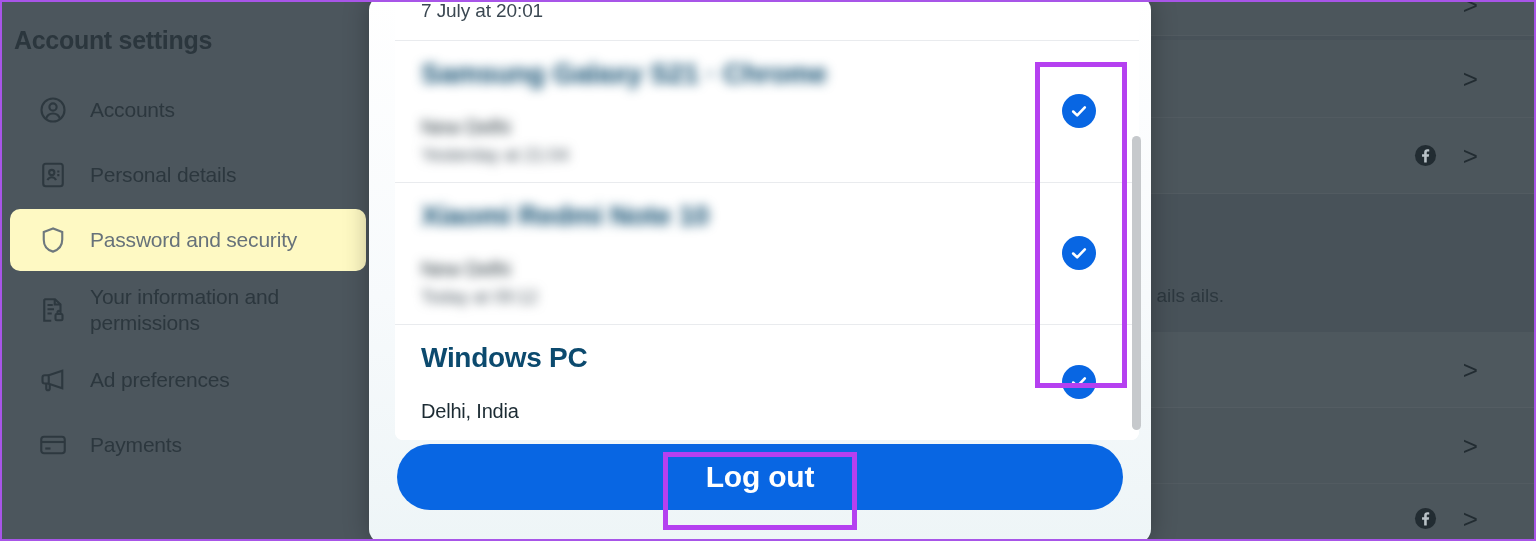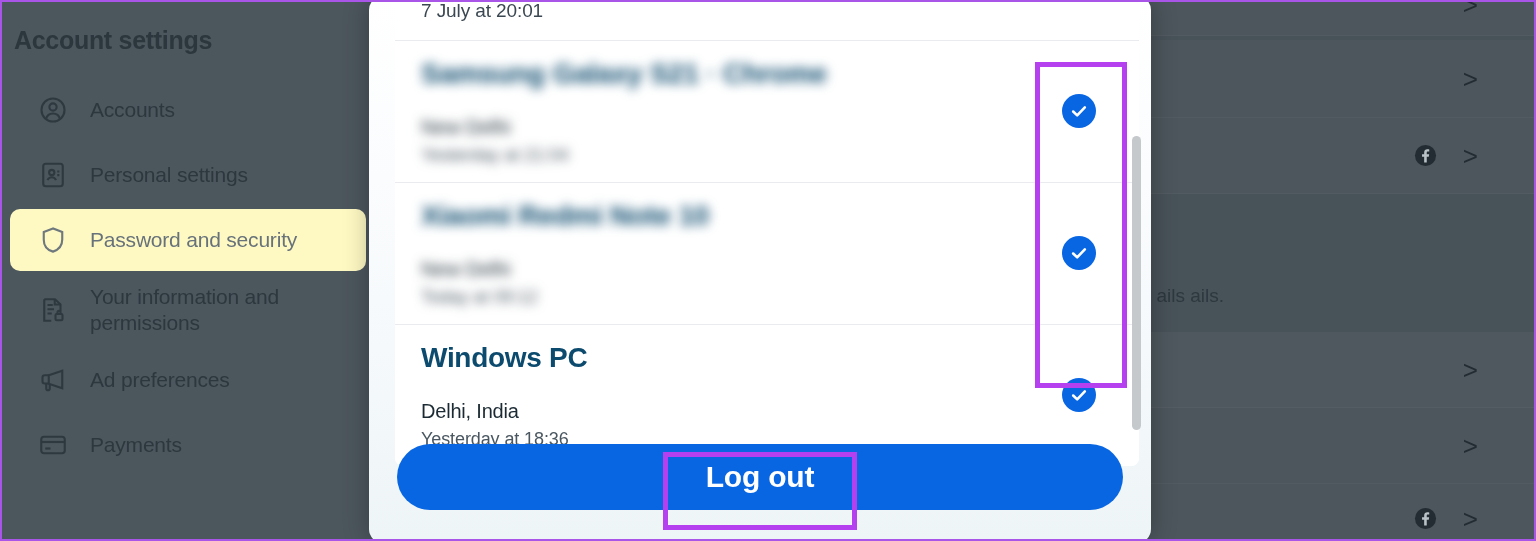--- a/index.html
+++ b/index.html
@@ -261,21 +261,21 @@
 
       <div class="nav-item">
         <span class="nav-icon">
           <svg viewBox="0 0 24 24" fill="none" stroke="#2c373e" stroke-width="1.7">
             <rect x="4.2" y="3" width="15.6" height="18" rx="2"></rect>
             <circle cx="11" cy="10" r="2.1"></circle>
             <path d="M7.6 16.1c.7-1.6 2-2.3 3.4-2.3s2.7.7 3.4 2.3"></path>
             <path d="M15.4 9.2h1.7M15.4 12.1h1.7"></path>
           </svg>
         </span>
-        <span class="nav-label">Personal settings</span>
+        <span class="nav-label">Personal details</span>
       </div>
 
       <div class="nav-item active">
         <span class="nav-icon">
           <svg viewBox="0 0 24 24" fill="none" stroke="#67727a" stroke-width="1.7">
             <path d="M12 2.8 4.6 5.6v6.1c0 5 3.1 8.3 7.4 9.6 4.3-1.3 7.4-4.6 7.4-9.6V5.6L12 2.8Z"></path>
           </svg>
         </span>
         <span class="nav-label">Password and security</span>
       </div>
@@ -392,21 +392,20 @@
                   <path d="M5 12.6 9.8 17.2 19 7.6"></path>
                 </svg>
             </span>
           </div>
         </div>
 
         <div class="device-row">
           <div class="device-text">
             <div class="device-name">Windows PC</div>
             <div class="device-loc">Delhi, India</div>
-            <div class="device-time">Yesterday at 18:36</div>
           </div>
           <div class="check-cell">
             <span class="check">
               <svg viewBox="0 0 24 24" fill="none" stroke="#fff" stroke-width="3.1" stroke-linecap="round" stroke-linejoin="round">
                   <path d="M5 12.6 9.8 17.2 19 7.6"></path>
                 </svg>
             </span>
           </div>
         </div>
 

